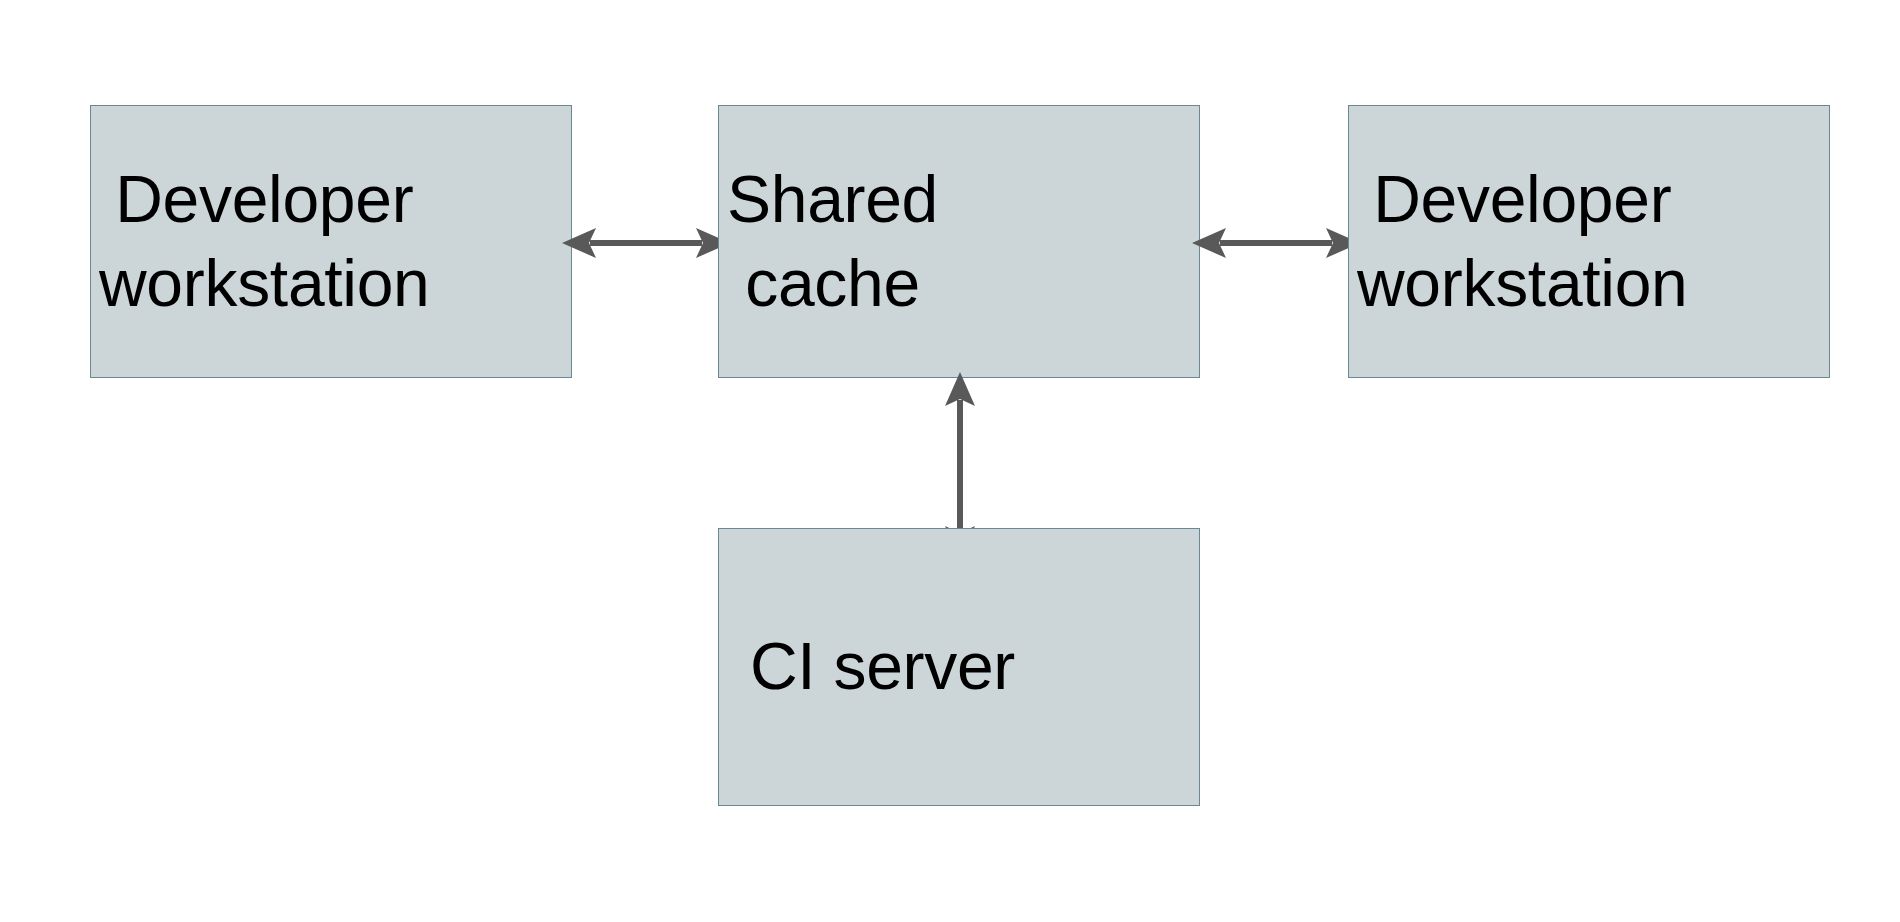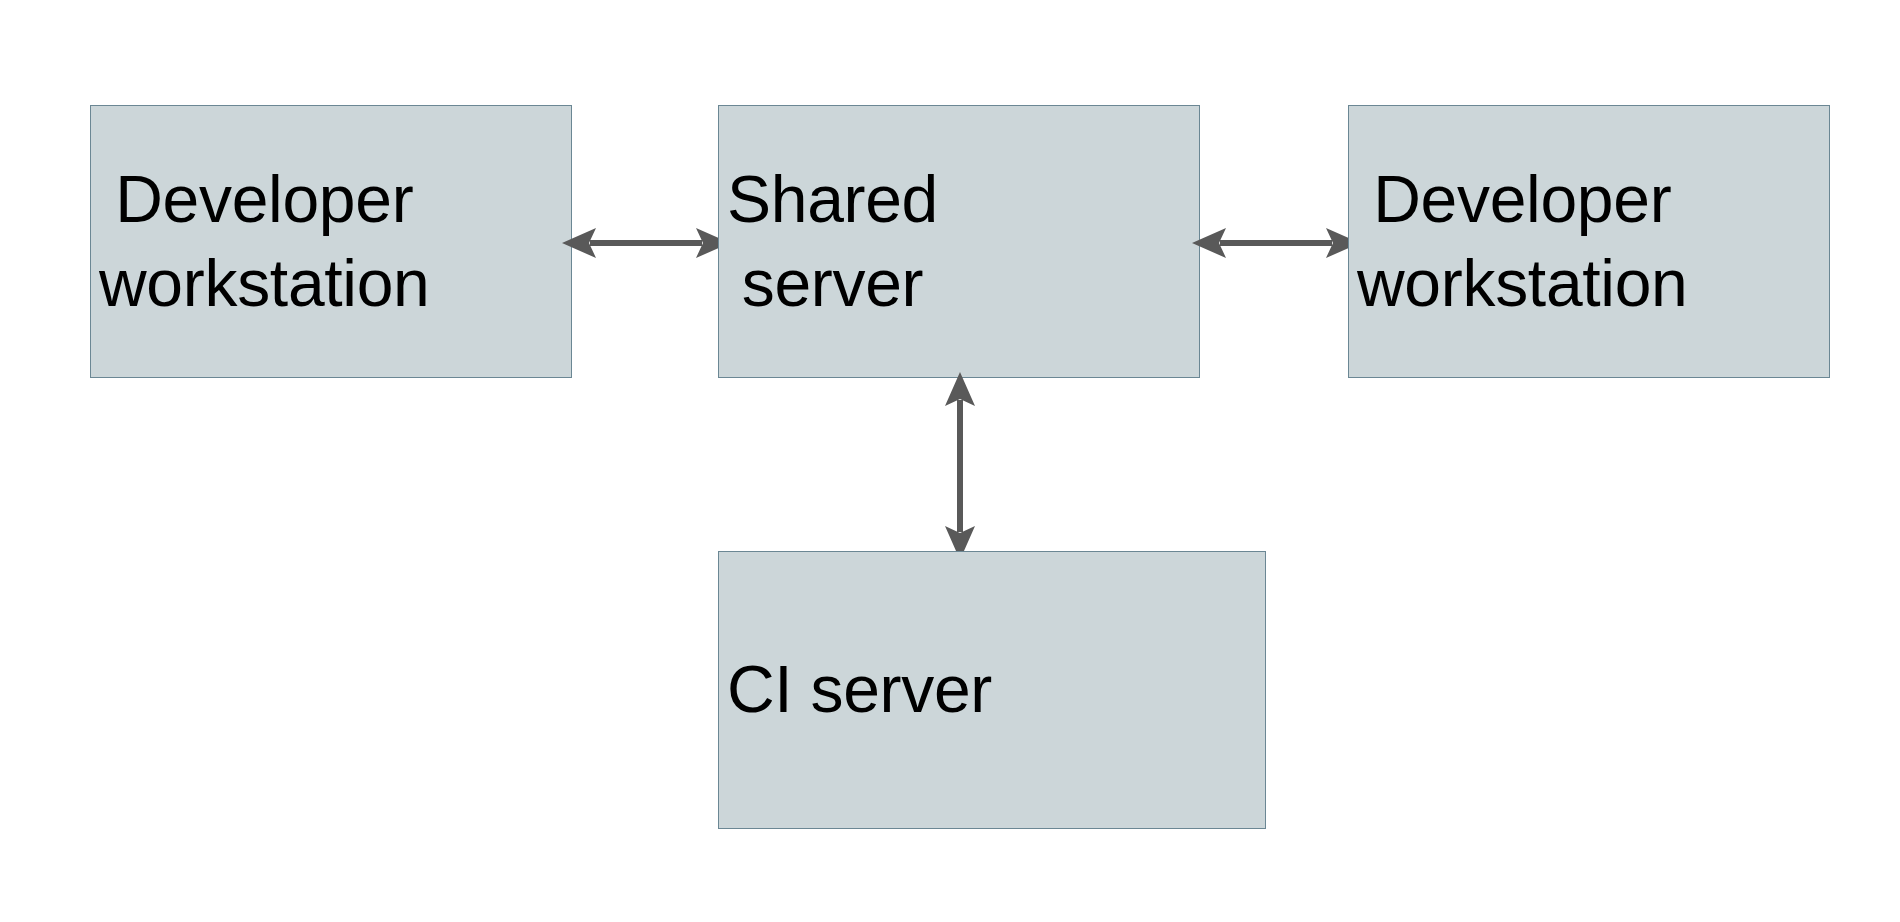--- a/index.html
+++ b/index.html
@@ -37,21 +37,21 @@
     line-height: 1.26;
     color: #000000;
     letter-spacing: -0.3px;
     white-space: pre-line;
     padding: 0 8px;
   }
   
   #box-dev-left   { left: 90px;   top: 105px; width: 482px; height: 273px; }
   #box-shared     { left: 718px;  top: 105px; width: 482px; height: 273px; }
   #box-dev-right  { left: 1348px; top: 105px; width: 482px; height: 273px; }
-  #box-ci         { left: 718px;  top: 551px; width: 548px; height: 278px; }
+  #box-ci         { left: 718px;  top: 528px; width: 482px; height: 278px; padding-left: 23px; }
 
   .connector {
     position: absolute;
     pointer-events: none;
   }
   #conn-left   { left: 560px;  top: 200px; width: 172px; height: 86px; }
   #conn-right  { left: 1190px; top: 200px; width: 172px; height: 86px; }
   #conn-bottom { left: 915px;  top: 370px; width: 90px;  height: 192px; }
 </style>
 </head>
@@ -67,21 +67,21 @@
   <div class="connector" id="conn-left">
     <svg width="172" height="86" viewBox="0 0 172 86" xmlns="http://www.w3.org/2000/svg">
       <line x1="30" y1="43" x2="142" y2="43" stroke="#595959" stroke-width="6"></line>
       <path d="M 2 43 L 36 28 L 29 43 L 36 58 Z" fill="#595959"></path>
       <path d="M 170 43 L 136 28 L 143 43 L 136 58 Z" fill="#595959"></path>
     </svg>
   </div>
 
   <div class="node-box" id="box-shared">
     <span class="node-label">Shared
-server</span>
+cache</span>
   </div>
 
   <div class="connector" id="conn-right">
     <svg width="172" height="86" viewBox="0 0 172 86" xmlns="http://www.w3.org/2000/svg">
       <line x1="30" y1="43" x2="142" y2="43" stroke="#595959" stroke-width="6"></line>
       <path d="M 2 43 L 36 28 L 29 43 L 36 58 Z" fill="#595959"></path>
       <path d="M 170 43 L 136 28 L 143 43 L 136 58 Z" fill="#595959"></path>
     </svg>
   </div>
 

